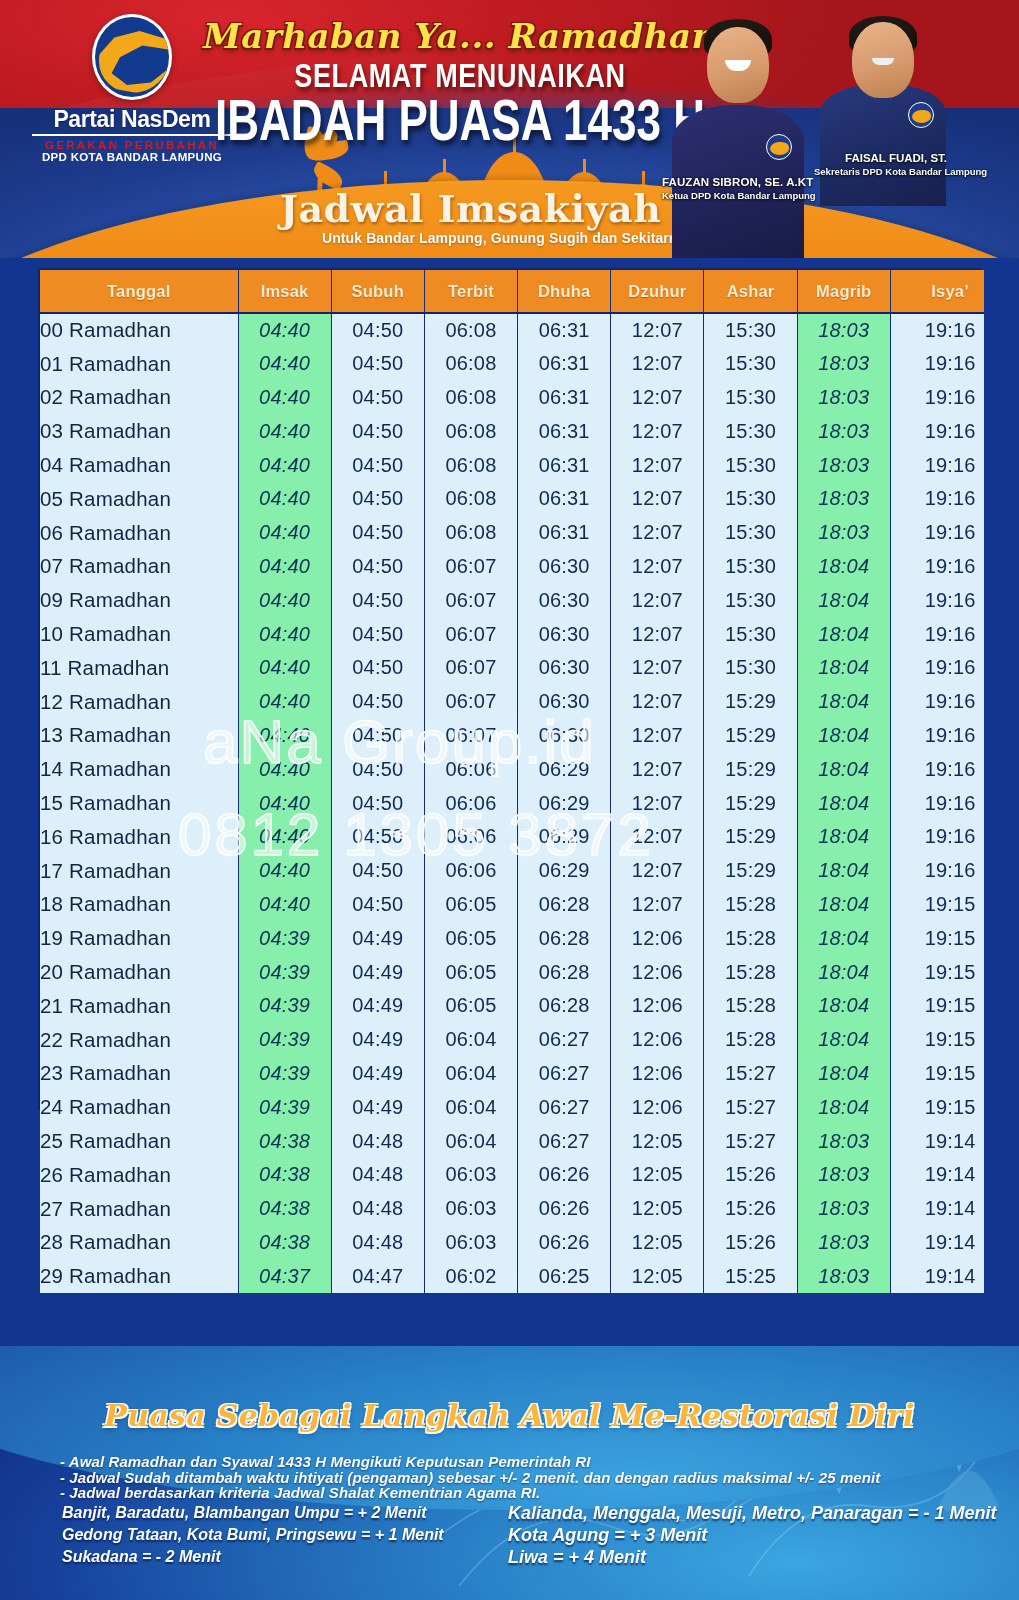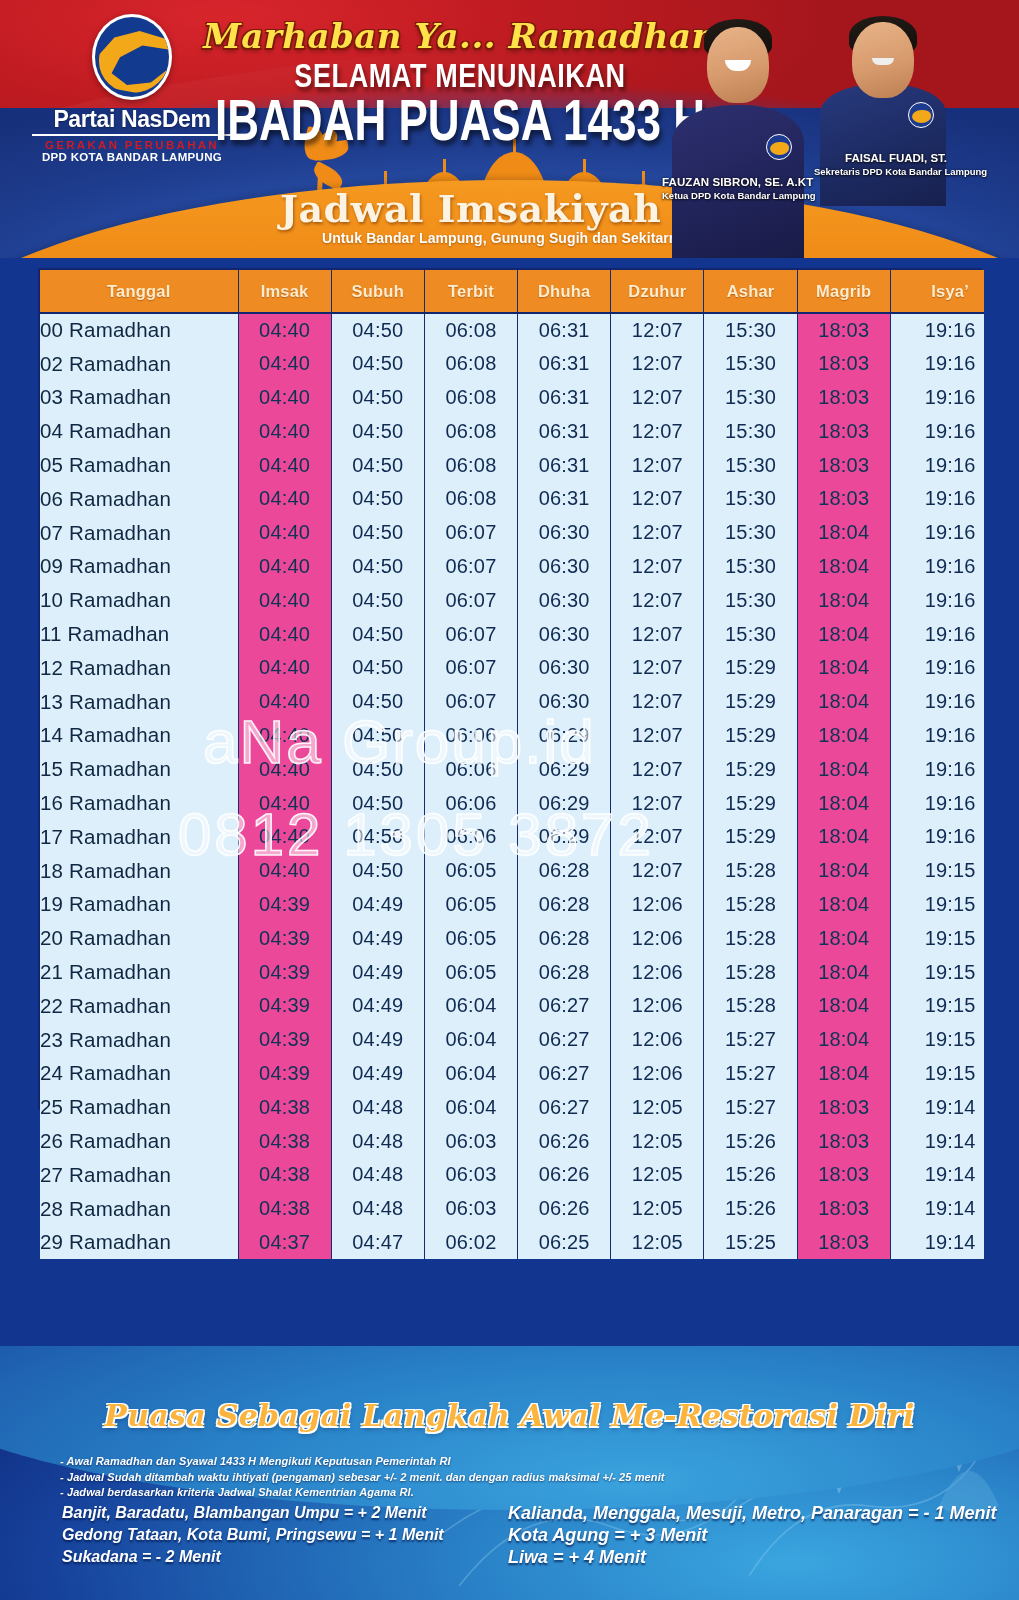--- a/index.html
+++ b/index.html
@@ -217,21 +217,21 @@
     height:33.8px;
     font-size:20px;
     color:#102b52;
     background:#ddeffa;
     letter-spacing:.2px;
   }
   table.sched tbody td.date {
     text-align:left; font-size:20.5px; color:#0f2742;
   }
   table.sched tbody td.hl {
-    background:#ec4899; color:#0d3455;
+    background:#86efac; color:#0d3455;font-style:italic;
   }
   col.c-date { width:198px; }
   col.c-t { width:93.2px; }
 
   
   .wm {
     position:absolute; pointer-events:none; white-space:nowrap;
     color:rgba(255,255,255,.04);
     font-weight:normal;
     -webkit-text-stroke:1.6px rgba(255,255,255,.92);
@@ -265,21 +265,21 @@
     position:absolute; left:0; top:52px; width:1019px; text-align:center;
     font-family:"DejaVu Serif", serif;
     font-style:italic; font-weight:bold; font-size:30px; letter-spacing:.3px;
     color:#fbb53f;
     text-shadow:-1.5px -1.5px 0 #fff, 1.5px -1.5px 0 #fff, -1.5px 1.5px 0 #fff,
                 1.5px 1.5px 0 #fff, 0 3px 5px rgba(0,30,90,.5);
     white-space:nowrap;
   }
   .ft-notes {
     position:absolute; left:60px; top:108px; width:720px;
-    color:#ffffff; font-size:11px; font-style:italic; font-weight:bold;
+    color:#ffffff; font-size:15px; font-style:italic; font-weight:bold;
     line-height:15.5px; letter-spacing:.1px;
     text-shadow:0 1px 2px rgba(0,20,70,.6);
   }
   .ft-notes div { white-space:nowrap; }
   .ft-colL {
     position:absolute; left:62px; top:156px; width:470px;
     color:#ffffff; font-size:16px; font-style:italic; font-weight:bold;
     line-height:22px; letter-spacing:0px;
     text-shadow:0 1.5px 2px rgba(0,20,70,.7);
   }
@@ -396,20 +396,31 @@
             <td class="hl">04:40</td>
             <td>04:50</td>
             <td>06:08</td>
             <td>06:31</td>
             <td>12:07</td>
             <td>15:30</td>
             <td class="hl">18:03</td>
             <td>19:16</td>
           </tr>
           <tr>
+            <td class="date">01 Ramadhan</td>
+            <td class="hl">04:40</td>
+            <td>04:50</td>
+            <td>06:08</td>
+            <td>06:31</td>
+            <td>12:07</td>
+            <td>15:30</td>
+            <td class="hl">18:03</td>
+            <td>19:16</td>
+          </tr>
+          <tr>
             <td class="date">02 Ramadhan</td>
             <td class="hl">04:40</td>
             <td>04:50</td>
             <td>06:08</td>
             <td>06:31</td>
             <td>12:07</td>
             <td>15:30</td>
             <td class="hl">18:03</td>
             <td>19:16</td>
           </tr>

